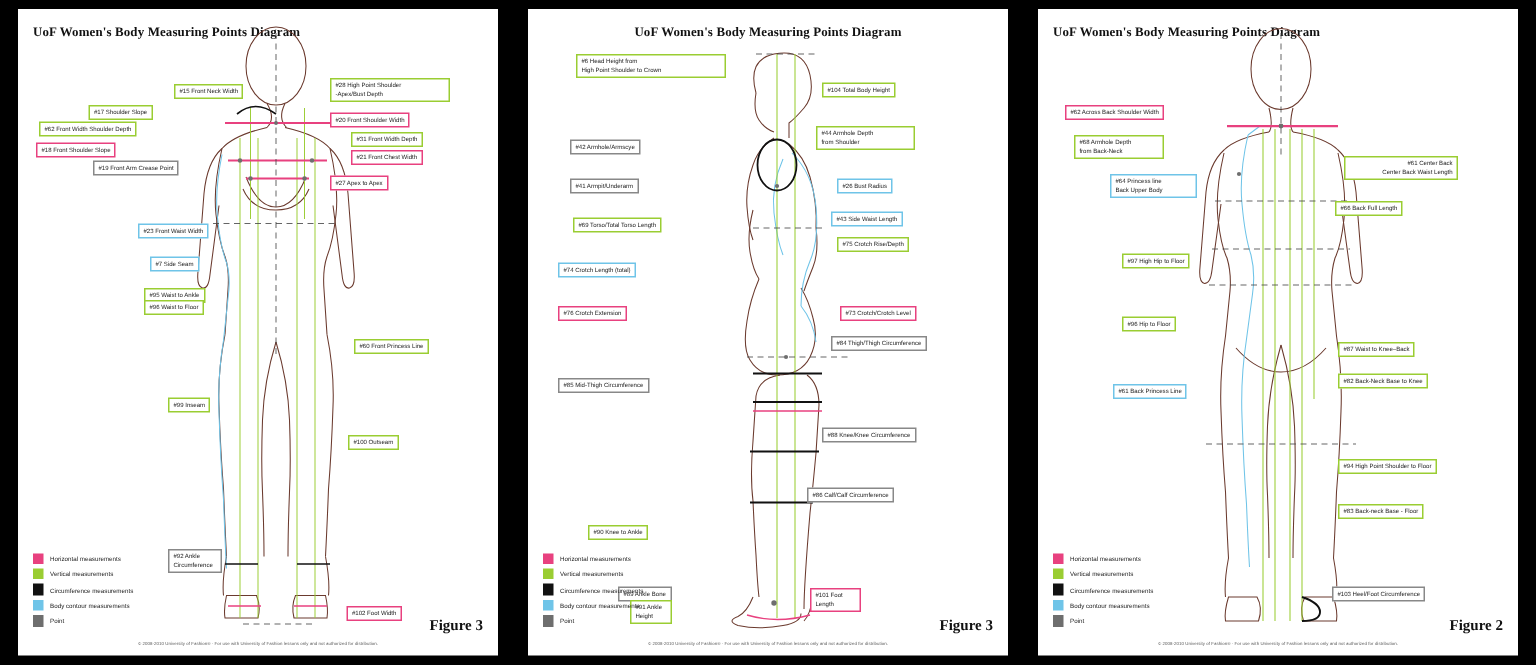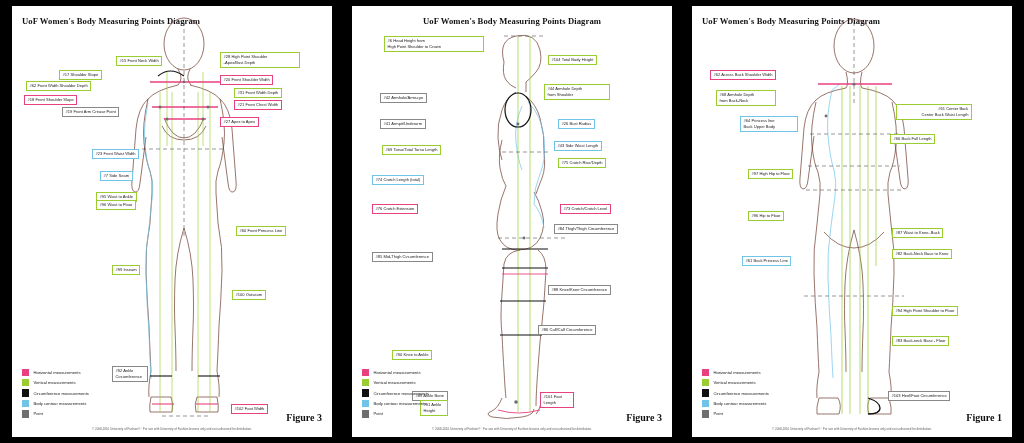--- a/index.html
+++ b/index.html
@@ -384,16 +384,16 @@
         <span class="swatch" style="background:#6fc4e8"></span>
         <span class="legend-text">Body contour measurements</span>
       </div>
       <div class="legend-row">
         <span class="swatch" style="background:#6e6e6e"></span>
         <span class="legend-text">Point</span>
       </div>
     </div>
 
     <div class="copyright">© 2008-2010 University of Fashion® · For use with University of Fashion lessons only and not authorized for distribution.</div>
-    <div class="figure-label">Figure 1</div>
+    <div class="figure-label">Figure 2</div>
   </div>
 
 </div>
 
 </body></html>

